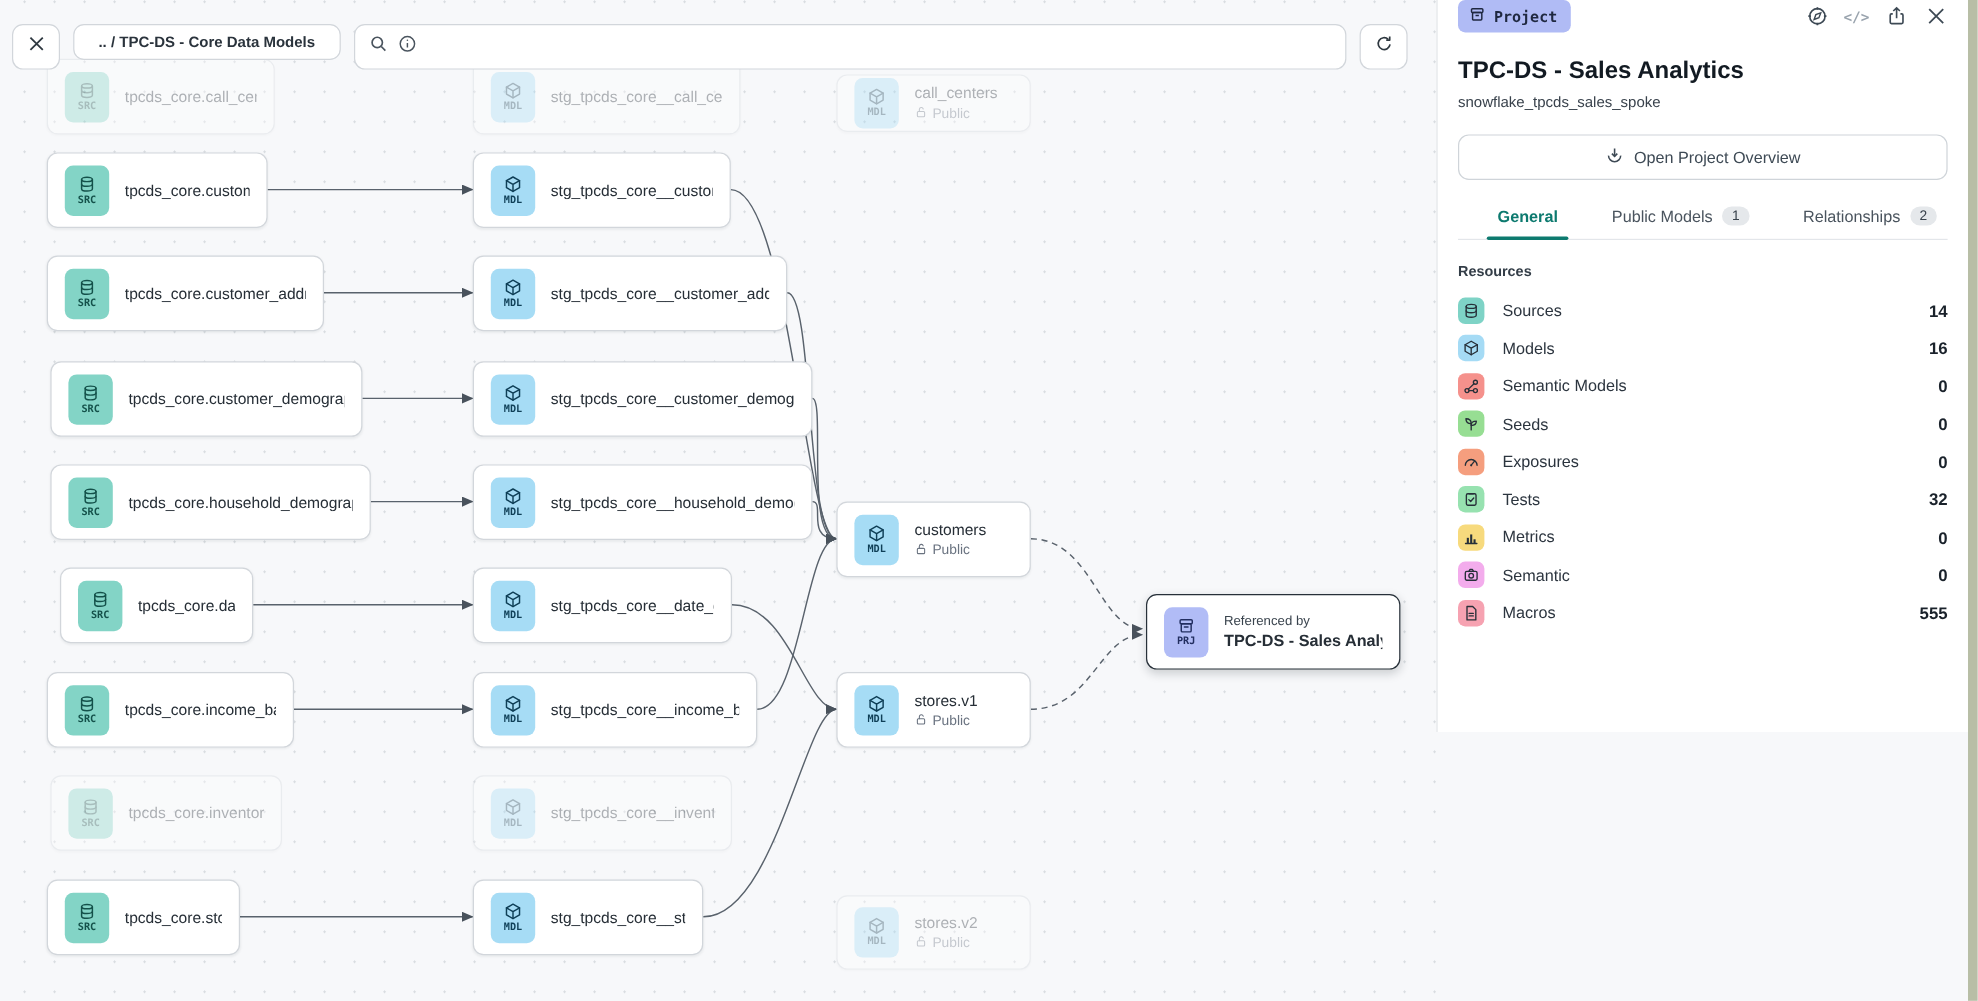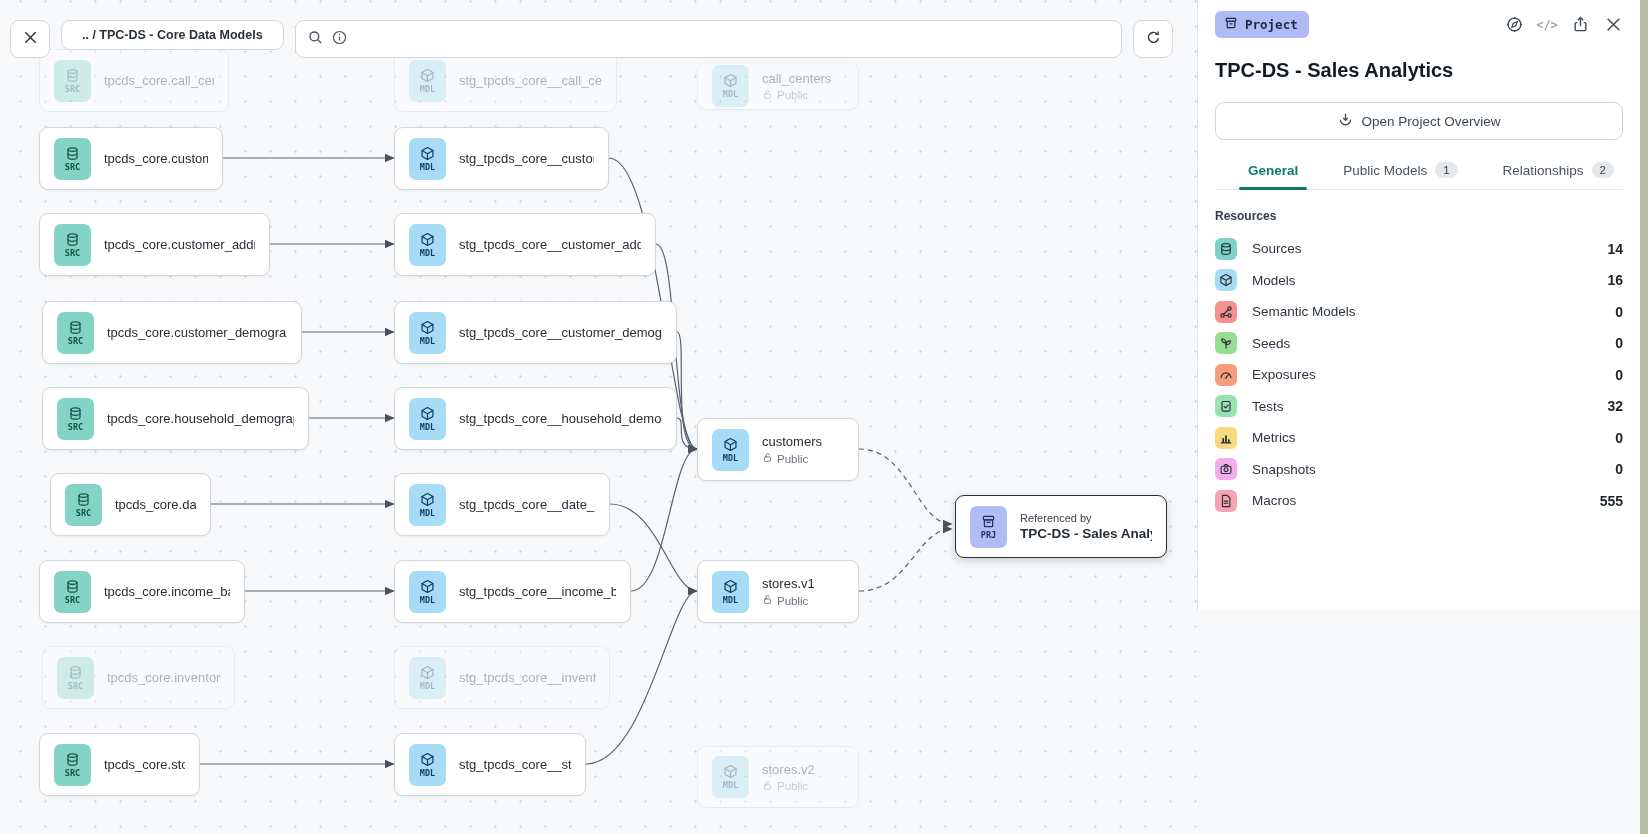--- a/index.html
+++ b/index.html
@@ -48,21 +48,21 @@
   .search { flex:1; height:38px; background:#fff; border:1px solid #D2D6DB;
     border-radius:9px; display:flex; align-items:center; padding:0 12px; gap:9px; }
   .search svg { flex:none; width:15px; height:15px; color:#4A545E; }
   .search input { flex:1; border:none; outline:none; font-size:13px;
     font-family:inherit; color:#2A333C; background:transparent; }
   .search input::placeholder { color:#8C959E; }
   .search .info { color:#6A747E; }
 
   
   .panel { position:absolute; left:1197px; top:0; width:443px; height:610px;
-    background:#fff; border-left:1px solid #E1E4E8; z-index:10; padding:11px 17px 0 17px; }
+    background:#fff; border-left:1px solid #E1E4E8; z-index:10; padding:0 17px 0 17px; }
   .phead { display:flex; align-items:center; justify-content:space-between; }
   .pbadge { display:inline-flex; align-items:center; gap:7px; background:#B0BBF5;
     color:#1F2840; border-radius:6px; padding:5px 11px 5px 9px;
     font-family:"DejaVu Sans Mono", monospace; font-size:12.5px; font-weight:bold; }
   .pbadge svg { width:14px; height:14px; }
   .picons { display:flex; align-items:center; gap:13px; color:#3E4A55; }
   .picons .ic { width:20px; height:20px; display:flex; align-items:center;
     justify-content:center; cursor:pointer; }
   .picons svg { width:17px; height:17px; }
   .picons .dim { color:#9AA4AE; }
@@ -498,20 +498,21 @@
         </span>
       <span class="ic">
           <svg viewBox="0 0 16 16" fill="none" stroke="currentColor" stroke-width="1.4">
             <path d="M2.5 2.5l11 11M13.5 2.5l-11 11"></path>
           </svg>
         </span>
     </span>
   </div>
 
   <h1 class="ptitle">TPC-DS - Sales Analytics</h1>
+  <div class="psub">snowflake_tpcds_sales_spoke</div>
 
   <button class="pbtn">
     <span><svg viewBox="0 0 16 16" fill="none" stroke="currentColor" stroke-width="1.4">
           <path d="M8 1.8v7"></path>
           <path d="M5.6 6.4 8 8.8l2.4-2.4"></path>
           <path d="M2.6 8.2a5.4 5.4 0 1 0 10.8 0"></path>
         </svg></span>
     <span>Open Project Overview</span>
   </button>
 
@@ -610,21 +611,21 @@
         <span class="rcount">0</span>
       </div>
       <div class="rrow">
         <span class="ricon" style="background:#F3ACEC">
           <svg viewBox="0 0 16 16" fill="none" stroke="currentColor" stroke-width="1.3" stroke-linecap="round" stroke-linejoin="round">
             <rect x="2.4" y="4.8" width="11.2" height="8.4" rx="1.4"></rect>
             <path d="M5.8 4.8 6.8 3h2.4l1 1.8"></path>
             <circle cx="8" cy="8.8" r="2.2"></circle>
           </svg>
         </span>
-        <span class="rlabel">Snapshots</span>
+        <span class="rlabel">Semantic</span>
         <span class="rcount">0</span>
       </div>
       <div class="rrow">
         <span class="ricon" style="background:#F6A2B1">
           <svg viewBox="0 0 16 16" fill="none" stroke="currentColor" stroke-width="1.3" stroke-linecap="round" stroke-linejoin="round">
             <path d="M4 1.6h5.4l3 3V14.4H4z"></path>
             <path d="M6 8.2h4M6 10.6h4"></path>
           </svg>
         </span>
         <span class="rlabel">Macros</span>

